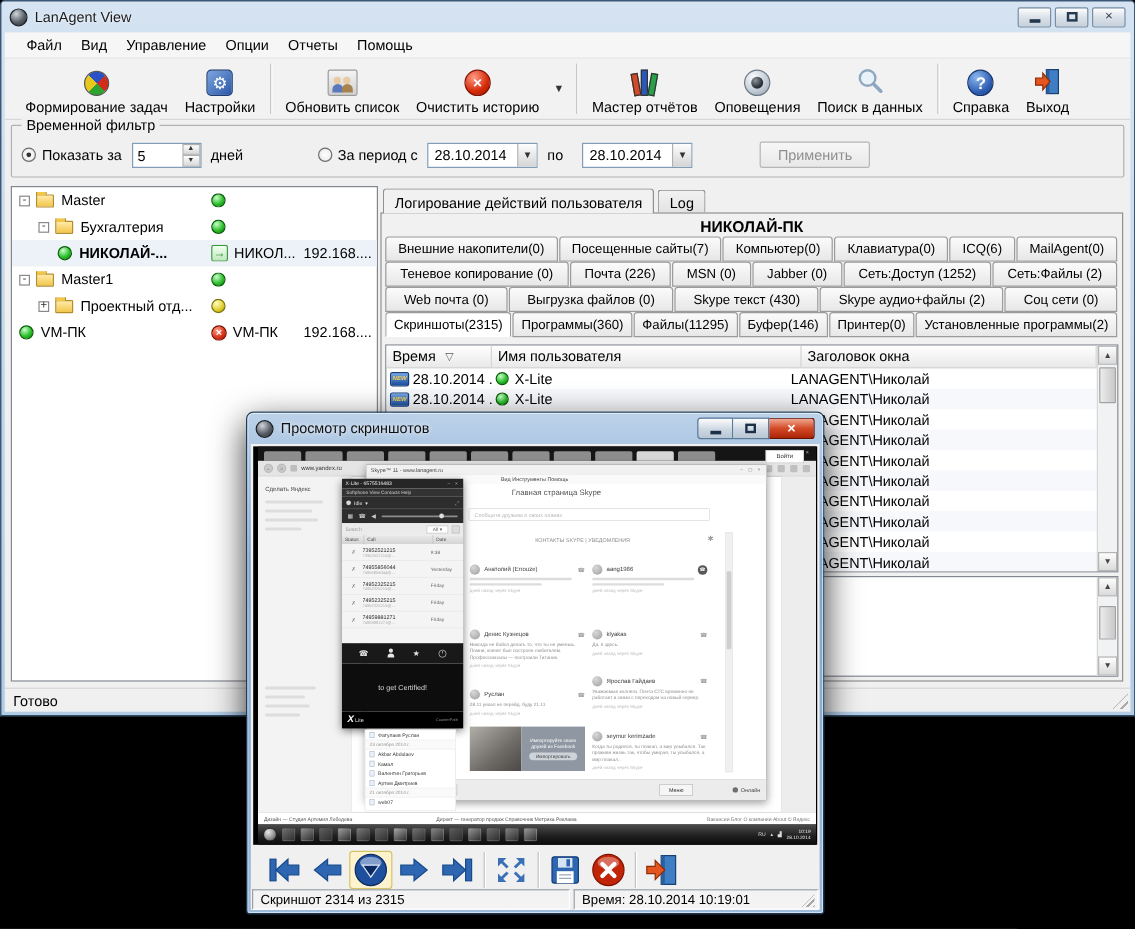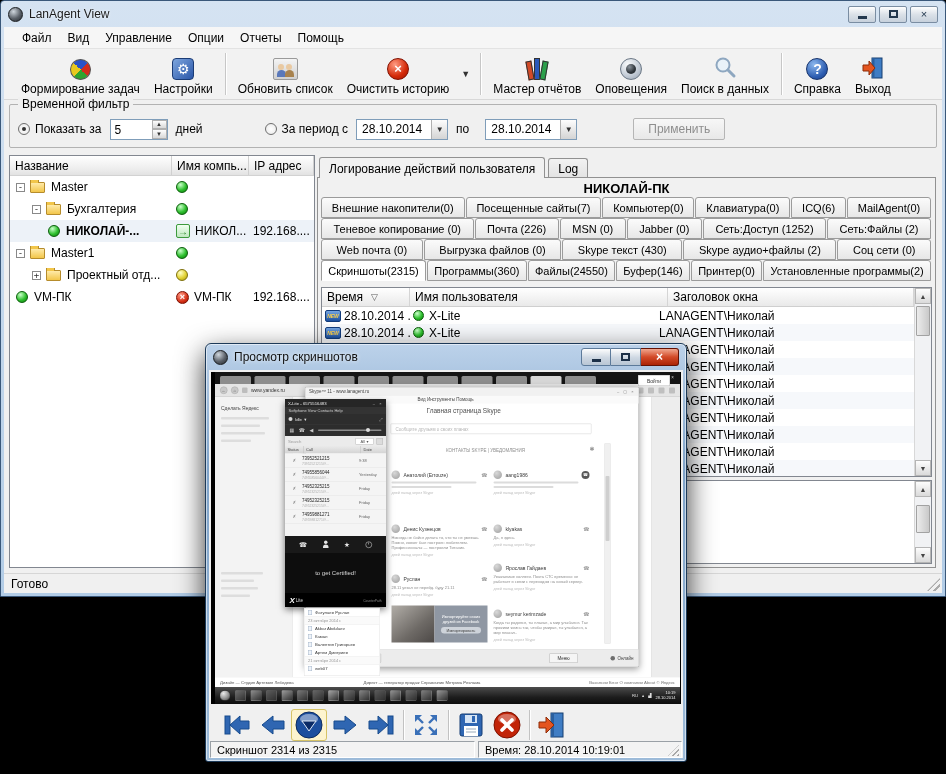--- a/index.html
+++ b/index.html
@@ -359,25 +359,20 @@
         </div>
         <span class="flabel">по</span>
         <div class="datecombo">
           <span>28.10.2014</span>
           <span class="dbtn">▼</span>
         </div>
         <div class="applybtn">Применить</div>
       </div>
 
       <div class="leftpane">
-        <div class="gridhead">
-          <div class="gh c0">Название</div>
-          <div class="gh c1">Имя компь...</div>
-          <div class="gh c2">IP адрес</div>
-        </div>
         <div id="treerows">
             <div class="trow">
               <div class="tcell c0" style="padding-left: 6px;">
                 <span class="expander">-</span>
                 <span class="folder"></span>
                 <span>Master</span>
               </div>
               <div class="tcell c1" style="padding-left: 4px;">
                 <span class="led green"></span>
               </div>
@@ -468,21 +463,21 @@
               <div class="subrow">
                 <span class="subtab">Web почта (0)</span>
                 <span class="subtab">Выгрузка файлов (0)</span>
                 <span class="subtab">Skype текст (430)</span>
                 <span class="subtab">Skype аудио+файлы (2)</span>
                 <span class="subtab">Соц сети (0)</span>
               </div>
               <div class="subrow">
                 <span class="subtab active">Скриншоты(2315)</span>
                 <span class="subtab">Программы(360)</span>
-                <span class="subtab">Файлы(24550)</span>
+                <span class="subtab">Файлы(11295)</span>
                 <span class="subtab">Буфер(146)</span>
                 <span class="subtab">Принтер(0)</span>
                 <span class="subtab">Установленные программы(2)</span>
               </div>
             </div>
           <div class="logtable">
             <div class="loghead" id="loghead">
                 <div class="lh l0">Время<span class="sortg">▽</span></div>
                 <div class="lh l2">Имя пользователя</div>
                 <div class="lh l1">Заголовок окна</div>

